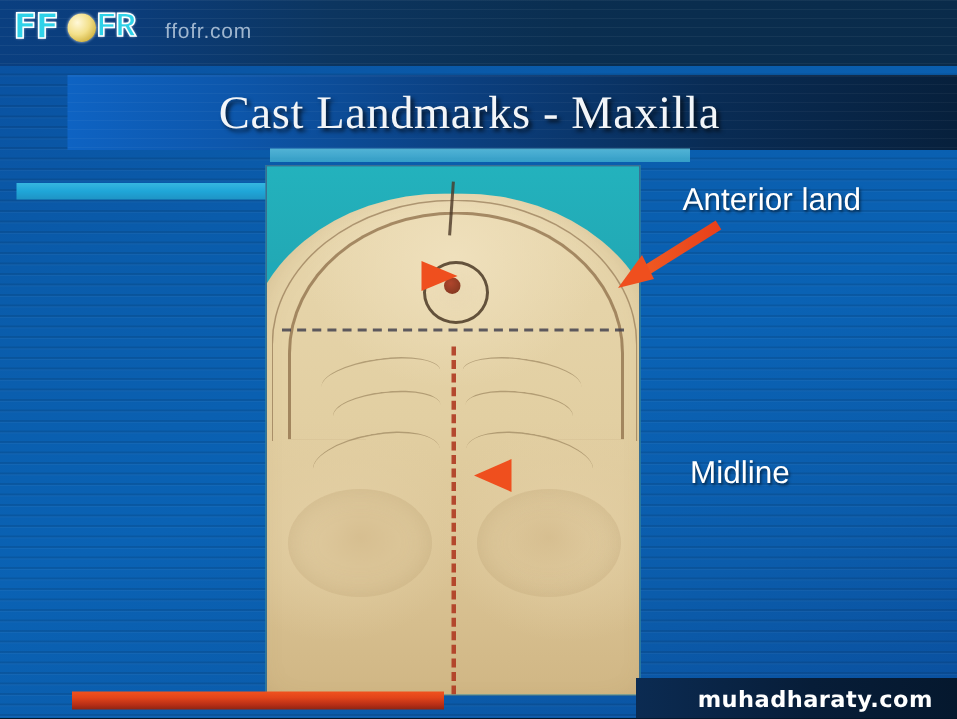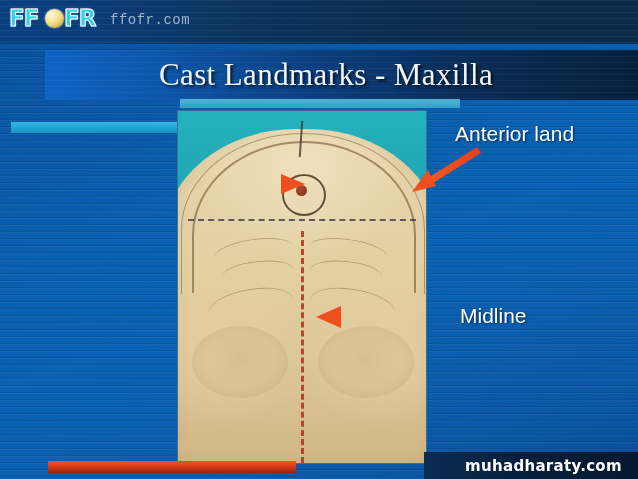--- a/index.html
+++ b/index.html
@@ -31,35 +31,35 @@
     text-shadow:0 0 2px #ffffff;
     line-height:25px;
   }
   #logo .ball{
     position:absolute;left:36px;top:3px;width:19px;height:19px;border-radius:50%;
     background:radial-gradient(circle at 35% 32%,#fff8d8 0%,#f3e08a 45%,#d6b94a 75%,#b89633 100%);
     box-shadow:0 0 2px rgba(255,255,255,.8);
   }
   #logodomain{
     position:absolute;left:110px;top:12px;
-    font-family:Liberation Mono, monospace;font-size:14px;color:#9fb6cf;
+    font-family:Liberation Sans, sans-serif;font-size:14px;color:#9fb6cf;
     letter-spacing:.5px;
   }
 
   
   #titleband{
     position:absolute;left:45px;top:50px;width:593px;height:50px;
     background:linear-gradient(90deg,#0e63c3 0%,#0d57ac 18%,#0b3f7f 45%,#092c55 72%,#07203c 100%);
   }
   #titleband .sc{
     position:absolute;inset:0;
     background:repeating-linear-gradient(180deg, rgba(255,255,255,0.04) 0px, rgba(255,255,255,0.04) 1px, rgba(0,0,0,0) 1px, rgba(0,0,0,0) 6px);
   }
   #title{
-    position:absolute;left:13px;top:50px;width:626px;height:50px;
+    position:absolute;left:0;top:50px;width:626px;height:50px;
     display:flex;align-items:center;justify-content:center;
     font-family:"Liberation Serif", serif;
     font-size:31px;color:#f2f5f8;letter-spacing:.4px;
     text-shadow:2px 2px 3px rgba(0,0,0,.75);
     white-space:nowrap;
   }
   #cyanbar{
     position:absolute;left:11px;top:122px;width:168px;height:11px;
     background:linear-gradient(180deg,#36b6e0 0%,#1fa6d8 50%,#1f93c4 100%);
   }
@@ -185,21 +185,21 @@
 
 <div id="slide">
 
   <div id="topband">
     <div class="tl"></div>
   </div>
 
   <div id="logo">
     <span class="lgtext">FF</span>
     <span class="ball"></span>
-    <span class="lgtext" style="left:55px;">FR</span>
+    <span class="lgtext" style="left:55px;font-family:Liberation Mono, monospace;">FR</span>
   </div>
   <div id="logodomain">ffofr.com</div>
 
   <div id="titleband">
     <div class="sc"></div>
   </div>
   <div id="title">Cast Landmarks - Maxilla</div>
   <div id="cyanbar2"></div>
   <div id="cyanbar"></div>
 

